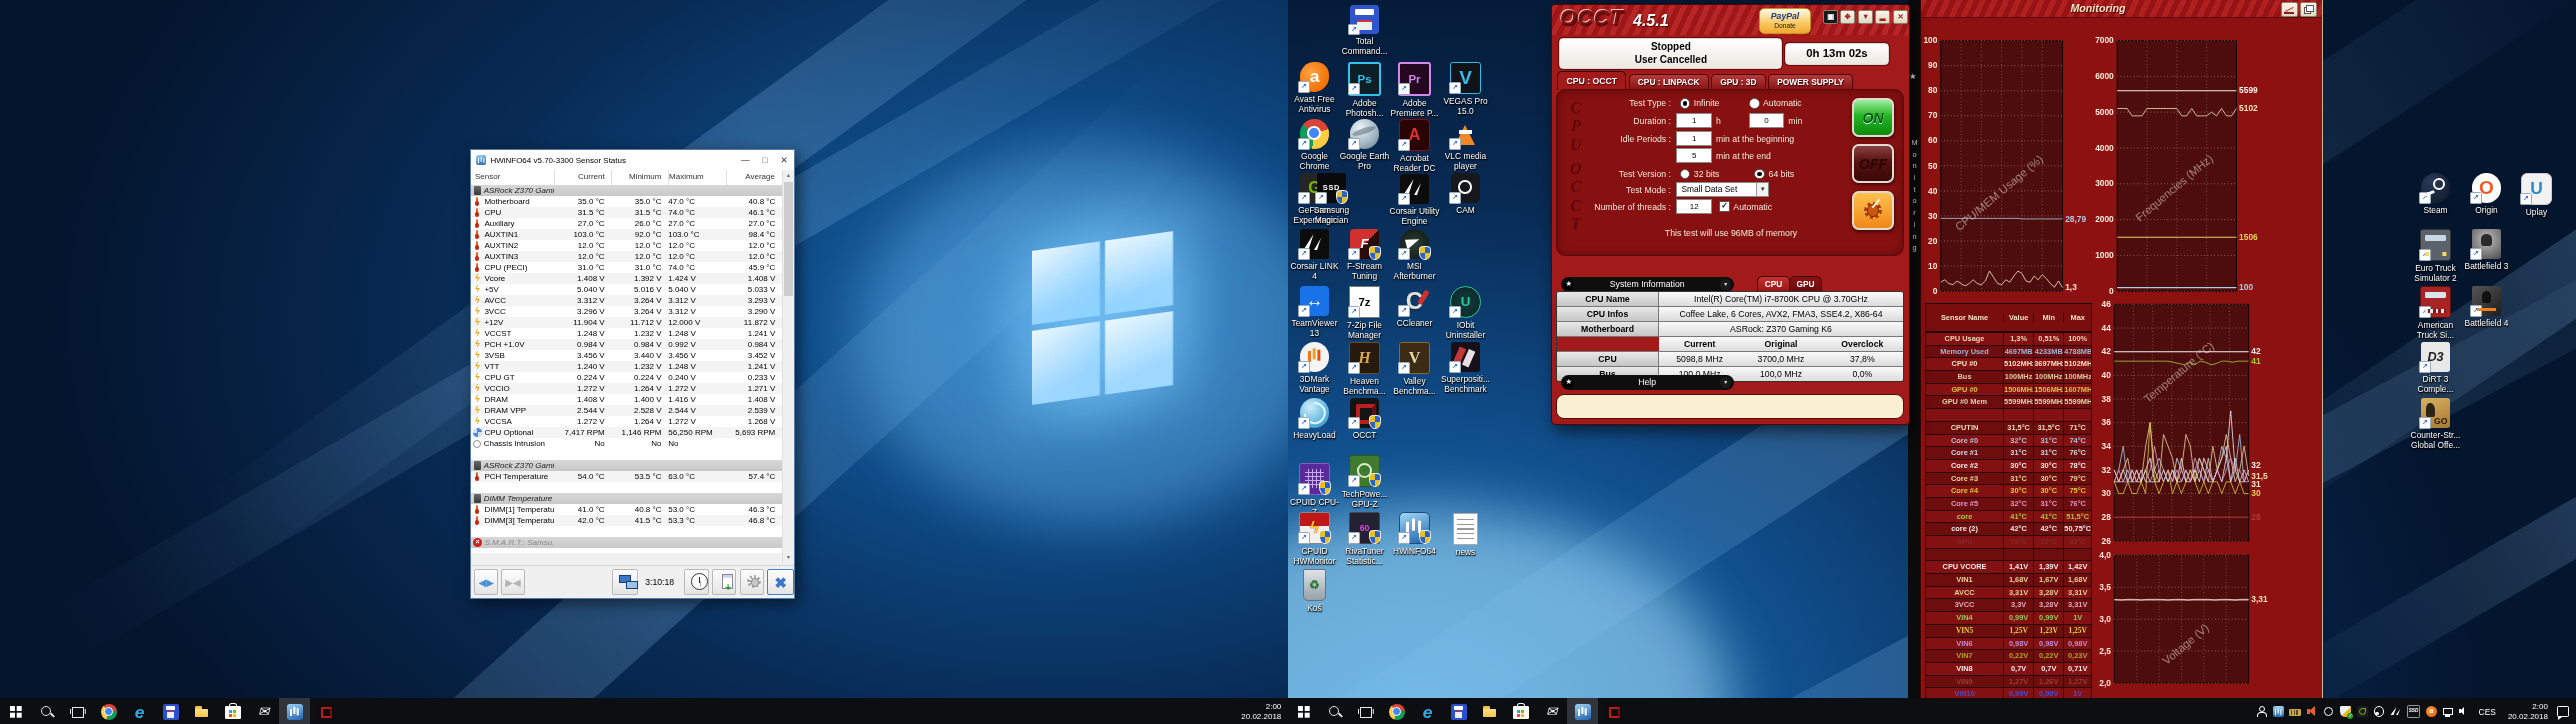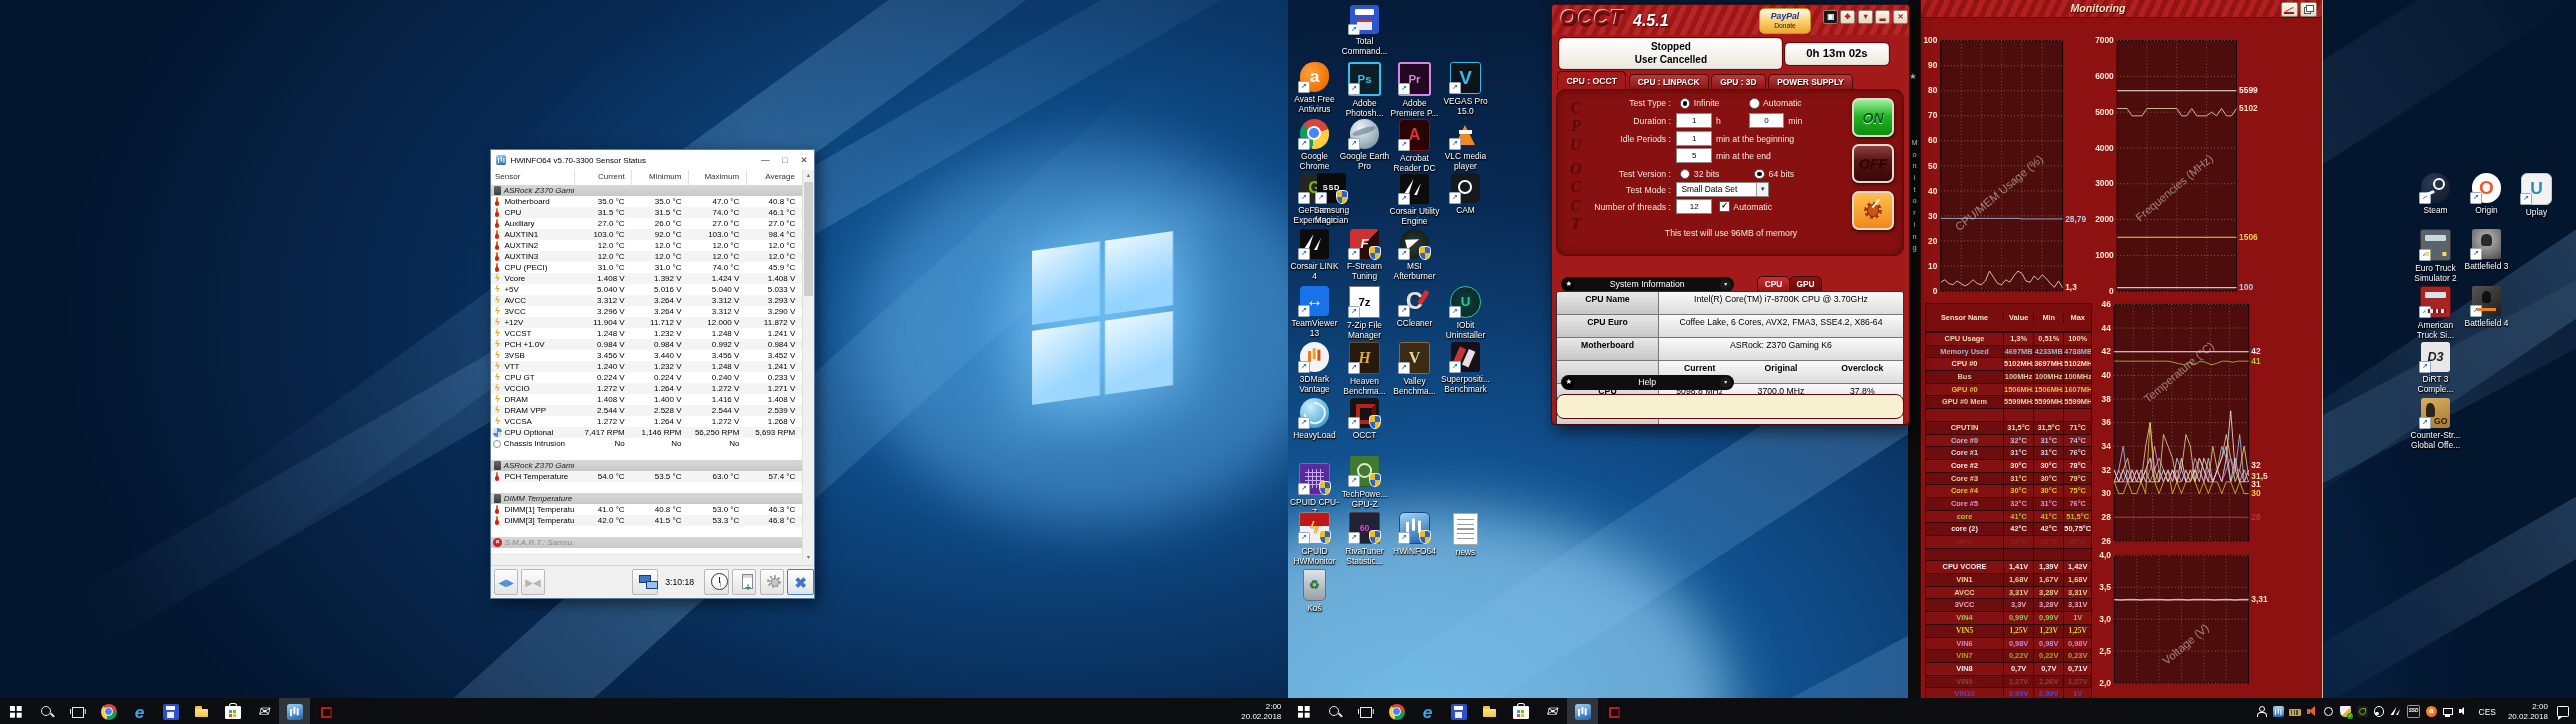--- a/index.html
+++ b/index.html
@@ -167,40 +167,40 @@
   .i-ats{background:#a82424;border-radius:2.7px;border:0.7px solid #601010;}
   .i-ats::before{content:"";position:absolute;left:4.7px;top:5.4px;right:4.7px;height:6px;background:#d8e4ec;border-radius:1.3px;}
   .i-ats::after{content:"";position:absolute;left:4.7px;bottom:4px;right:4.7px;height:4px;background:repeating-linear-gradient(90deg,#e8e8e8 0 2.7px,#801818 2.7px 5.4px);}
   .i-dirt3{background:#e8e8e8;border-radius:2.7px;}
   .i-dirt3 .dg{color:#222;font-size:12.7px;font-style:italic;}
   .i-csgo{background:linear-gradient(160deg,#d8b060,#a87830);border-radius:2.7px;}
   .i-csgo::before{content:"";position:absolute;left:5.4px;top:4.7px;width:8.7px;height:14.8px;background:#2e2416;border-radius:40% 50% 20% 20%;}
   .i-csgo .dg{color:#241c10;font-size:8.7px;justify-content:flex-end;align-items:flex-end;padding:0 2.7px 2px 0;}
 
   
-  #hwinfo-window{left:470px;top:149px;width:323px;height:448px;background:#f0f0f0;border:0.7px solid #5a7aa0;box-shadow:4px 5.4px 14.8px rgba(0,0,0,.55);font-size:8px;z-index:20;margin-left:20px;}
+  #hwinfo-window{left:470px;top:149px;width:323px;height:448px;background:#f0f0f0;border:0.7px solid #5a7aa0;box-shadow:4px 5.4px 14.8px rgba(0,0,0,.55);font-size:8px;z-index:20;}
   .hw-titlebar{position:absolute;left:0;top:0;right:0;height:20px;background:#fff;display:flex;align-items:center;}
   .hw-title{margin-left:4px;color:#000;font-size:8px;}
   .hw-ticon{width:10.7px;height:10.7px;margin-left:4.7px;background:linear-gradient(160deg,#9fd8f8,#2060a8);border-radius:2px;position:relative;}
   .hw-ticon::before{content:"";position:absolute;left:2px;top:3.4px;width:1.3px;height:5.4px;background:#fff;box-shadow:2.7px -1.3px #fff,5.4px 0 #fff;}
   .hw-btns{margin-left:auto;display:flex;height:100%;}
   .hw-btn{width:19.5px;display:flex;align-items:center;justify-content:center;color:#444;font-size:8.7px;}
   .hw-header{position:absolute;left:0;top:20px;right:11.4px;height:14.8px;background:#fff;border-bottom:0.7px solid #d8d8d8;display:flex;color:#333;}
   .hw-header span{border-right:0.7px solid #e0e0e0;line-height:14px;}
   .hw-rows{position:absolute;left:0;top:35px;width:311px;height:368px;background:#fff;overflow:hidden;}
   .hrow{display:flex;height:11px;line-height:11px;color:#000;}
   .hrow:nth-child(odd){background:#f4f4f4;}
   .hrow.grp{background:linear-gradient(#d8d8d8,#c8c8c8);font-style:italic;color:#222;}
   .hrow.blank{background:#fff;}
   .hrow.smart{background:linear-gradient(#d8d8d8,#c8c8c8);font-style:italic;color:#8a8a8a;}
   .hcell{overflow:hidden;white-space:nowrap;}
   .hc0{width:85px;padding-left:2px;display:flex;align-items:center;}
   .hc1{width:54px;text-align:right;padding-right:6.7px;}
   .hc2{width:53px;text-align:right;padding-right:6.7px;}
-  .hc3{width:54px;text-align:right;padding-right:6.7px;}
+  .hc3{width:54px;text-align:left;padding-right:6.7px;}
   .hc4{width:52px;text-align:right;padding-right:6.7px;}
   .hwic{width:8.7px;height:8.7px;display:inline-block;margin-right:2.7px;position:relative;flex:none;}
   .hwic-t::before{content:"";position:absolute;left:2.7px;top:0;width:2.7px;height:6.7px;background:linear-gradient(#f08030,#c82810);border-radius:1.3px;}
   .hwic-t::after{content:"";position:absolute;left:1.7px;bottom:0;width:4.7px;height:4.7px;background:#c82810;border-radius:50%;}
   .hwic-v::before{content:"ϟ";position:absolute;inset:0;color:#f0a818;font-weight:bold;font-size:8.7px;line-height:8.7px;text-align:center;}
   .hwic-f{background:conic-gradient(#4a8ad8 0 25%,#cfe0f0 0 50%,#4a8ad8 0 75%,#cfe0f0 0);border-radius:50%;}
   .hwic-c{border:1.3px solid #909090;border-radius:50%;width:6px;height:6px;}
   .hwic-d{background:linear-gradient(#6a6a6a,#3a3a3a);border-radius:1.3px;width:6.7px;margin-left:1.3px;}
   .hwic-s{background:#d02020;border-radius:50%;}
   .hwic-s::after{content:"×";position:absolute;inset:0;color:#fff;font-size:7.4px;font-weight:bold;line-height:8px;text-align:center;}
@@ -259,21 +259,21 @@
   .btn-opt{top:101px;background:linear-gradient(#ffc050,#f08818);}
   .gearico{width:17.4px;height:17.4px;background:repeating-conic-gradient(#a83c08 0 24deg,transparent 24deg 45deg);border-radius:50%;position:relative;}
   .gearico::before{content:"";position:absolute;inset:2.7px;background:#c85810;border:1.3px solid #7c2c04;border-radius:50%;}
   .gearico::after{content:"";position:absolute;left:10.7px;top:-4px;width:2px;height:10.7px;background:#f8f0e0;transform:rotate(40deg);}
   .secbar{position:absolute;left:8.7px;width:173px;height:14.8px;background:#0e0e0e;border-radius:8px;color:#fff;font-size:8.7px;text-align:center;line-height:14.8px;}
   .secbar .star{position:absolute;left:2.7px;top:2px;width:10.7px;height:10.7px;background:#000;border-radius:50%;color:#fff;font-size:7.4px;line-height:10.7px;}
   .secbar .chev{position:absolute;right:2.7px;top:2px;width:10.7px;height:10.7px;background:#1a1a1a;border-radius:50%;color:#ddd;font-size:5.4px;line-height:10.7px;}
   .sytab{position:absolute;width:31px;height:14.8px;border-radius:5.4px 5.4px 0 0;border:0.7px solid #3a0606;color:#fff;font-weight:bold;font-size:8.4px;text-align:center;line-height:14.8px;}
   .roundarr{position:absolute;left:331px;top:290px;width:13.4px;height:13.4px;background:#111;border-radius:50%;color:#fff;font-size:6px;text-align:center;line-height:13.4px;}
   .sysinfo{position:absolute;left:4px;top:286px;width:346px;border:0.7px solid #333;border-radius:2.7px;overflow:hidden;font-size:8.7px;}
-  .syrow{display:flex;height:22px;line-height:14px;border-top:0.7px solid #777;}
+  .syrow{display:flex;height:14px;line-height:14px;border-top:0.7px solid #777;align-items:flex-end;}
   .syrow:first-child{border-top:none;}
   .sylabel{width:101px;background:linear-gradient(#e8e8e8,#c6c6c6);font-weight:bold;color:#000;text-align:center;border-right:0.7px solid #777;flex:none;}
   .syval{flex:1;background:linear-gradient(#fafafa,#dcdcdc);color:#000;text-align:center;}
   .syval.b{font-weight:bold;}
   .helpbox{position:absolute;left:4px;top:389px;width:346px;height:23px;background:#f8f0d0;border:0.7px solid #5a0a0a;border-radius:8px;}
 
   
   #occt-strip{left:1908px;top:0;width:12px;height:698px;background:#0b0b0b;z-index:19;}
   #occt-strip .star{position:absolute;left:1.3px;top:72px;color:#fff;font-size:8px;}
   .striptext{position:absolute;left:2px;top:138px;color:#f0f0f0;font-size:7.4px;writing-mode:vertical-rl;text-orientation:upright;letter-spacing:2.7px;}
@@ -1154,21 +1154,21 @@
     <div class="sytab" style="left:205px;top:271px;background:linear-gradient(#c83030,#951414);"><span>CPU</span></div>
     <div class="sytab" style="left:237px;top:271px;background:linear-gradient(#8a1212,#6a0c0c);"><span>GPU</span></div>
     <div class="roundarr">▶</div>
 
     <div class="sysinfo" id="occt-sysinfo">
         <div class="syrow">
           <span class="sylabel">CPU Name</span>
           <span class="syval">Intel(R) Core(TM) i7-8700K CPU @ 3.70GHz</span>
         </div>
         <div class="syrow">
-          <span class="sylabel">CPU Euro</span>
+          <span class="sylabel">CPU Infos</span>
           <span class="syval">Coffee Lake, 6 Cores, AVX2, FMA3, SSE4.2, X86-64</span>
         </div>
         <div class="syrow">
           <span class="sylabel">Motherboard</span>
           <span class="syval">ASRock: Z370 Gaming K6</span>
         </div>
         <div class="syrow">
           <span class="sylabel"></span>
           <span class="syval b">Current</span>
           <span class="syval b">Original</span>

